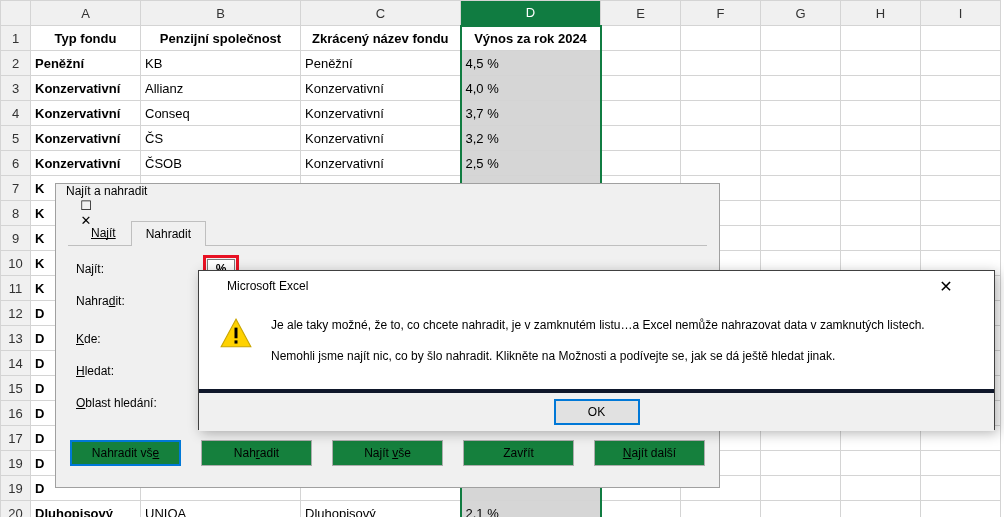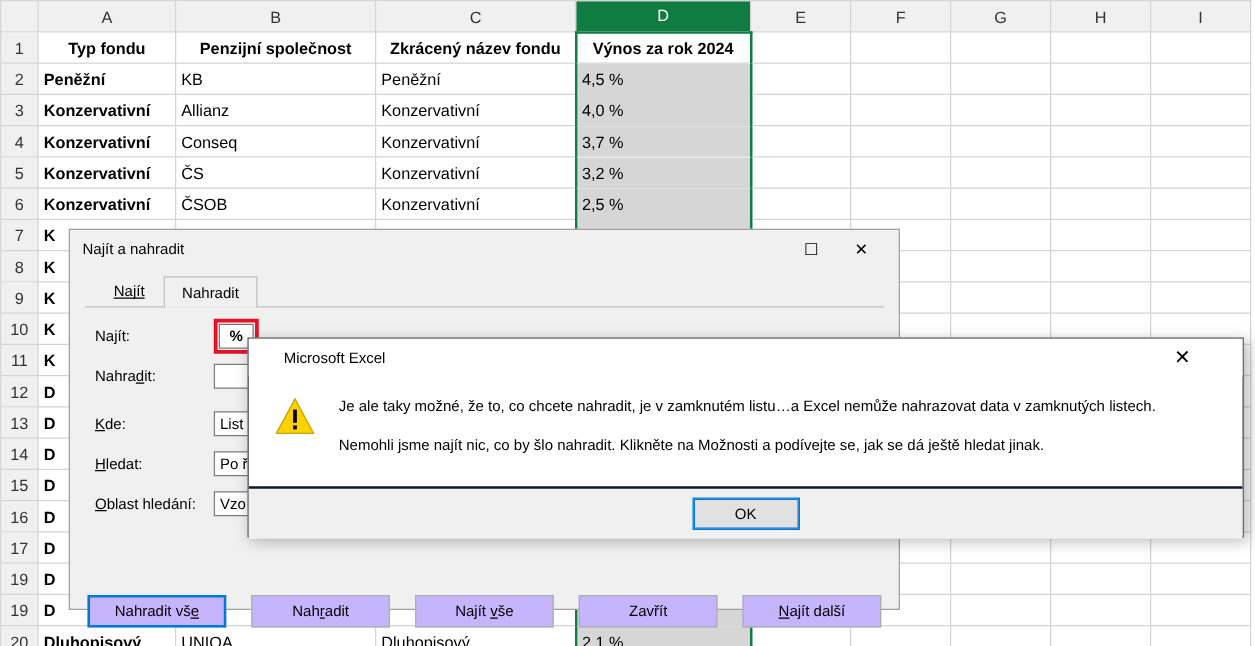--- a/index.html
+++ b/index.html
@@ -19,48 +19,48 @@
 .bold { font-weight: bold; }
 .sel-col-hdr { background: #107c41 !important; color: #fff; }
 .sel-cell { background: #d6d6d6; border-left: 2px solid #107c41; border-right: 2px solid #107c41; margin-top: 28px; }
 .sel-cell.top { border-top: 2px solid #107c41; }
 .sel-cell.active { background: #e8f2ec; }
 .hdr-row td { font-weight: bold; text-align: center; background:#fff;}
 .hdr-row td.sel-cell { background:#fff; }
 
 
 .dlg-fr { position: absolute; left: 55px; top: 183px; width: 665px; height: 305px; background: #f0f0f0; border: 1px solid #a0a0a0; font-size: 12px; }
-.dlg-fr .titlebar { height: 30px; display: flex; align-items: center; padding: 0 10px; }
+.dlg-fr .titlebar { height: 30px; display: flex; align-items: flex-start; padding: 0 10px; flex-direction: column; }
 .dlg-fr .titlebar .title { flex: 1; }
 .dlg-fr .titlebar .winbtn { width: 40px; height: 28px; display:flex; align-items:center; justify-content:center; font-size:13px;}
 .dlg-fr .tabs { display: flex; border-bottom: 1px solid #bfbfbf; margin: 6px 12px 0 12px; padding: 0 8px;}
 .dlg-fr .tab { padding: 5px 14px; border: 1px solid transparent; border-bottom: none; cursor: default; }
 .dlg-fr .tab.active { background:#f0f0f0; border-color:#bfbfbf; position:relative; top:1px;}
 .dlg-fr .body { padding: 12px 20px; }
-.dlg-fr .row { display: flex; align-items: center; margin-bottom: 10px; height:22px;}
+.dlg-fr .row { display: flex; align-items: center; margin-bottom: 10px; height:22px;gap:32px;}
 .dlg-fr .row label { width: 95px; }
 .dlg-fr .row .u { text-decoration: underline; }
 .dlg-fr input[type=text] { height: 20px; border: 1px solid #7a7a7a; padding: 0 4px; font-size:12px;}
 .dlg-fr .findbox-wrap { border: 3px solid #e81123; padding:1px; }
 .dlg-fr .findbox-wrap input { width: 28px; text-align:center; font-weight:bold;}
 .dlg-fr select { height: 20px; border:1px solid #7a7a7a; background:#fff; font-size:12px; min-width:60px;}
 .dlg-fr .btnrow { display:flex; gap:20px; padding: 4px 14px 0 14px;}
-.dlg-fr .btnrow button { width: 112px; height: 26px; background:#c4b5fd; border:1px solid #adadad; font-size:12px;margin-top:36px;}
+.dlg-fr .btnrow button { width: 112px; height: 26px; background:#15803d; border:1px solid #adadad; font-size:12px;}
 .dlg-fr .btnrow button.primary { border:2px solid #0078d7; }
 .dlg-fr .btnrow .u { text-decoration: underline; }
 
 
 .dlg-msg { position: absolute; left: 198px; top: 270px; width: 797px; height: 160px; background: #fff; border: 1px solid #404040; box-shadow: 3px 3px 12px rgba(0,0,0,0.3); font-size:12px;}
 .dlg-msg .titlebar { height: 30px; display:flex; align-items:center; padding:0 28px; background:#fff;}
 .dlg-msg .titlebar .title { flex:1; }
 .dlg-msg .titlebar .close { width:40px; text-align:center; font-size:16px; }
 .dlg-msg .content { display:flex; padding: 16px 20px 10px 20px; gap:18px; }
 .dlg-msg .icon { flex:0 0 34px; }
 .dlg-msg .msg p { margin-bottom: 14px; line-height:1.4; }
-.dlg-msg .btnbar { background:#f0f0f0; height:42px; display:flex; align-items:center; justify-content:center; border-top:2px solid #0f172a;}
+.dlg-msg .btnbar { background:#f0f0f0; height:42px; display:flex; align-items:center; justify-content:center; border-top:4px solid #0f172a;}
 .dlg-msg .btnbar button { width:84px; height:24px; background:#e1e1e1; border:1px solid #0078d7; outline:1px solid #0078d7; font-size:12px;}
 
 svg { display:block; }
 </style>
 </head>
 <body>
 
 <div class="sheet">
 <table>
   <thead>

